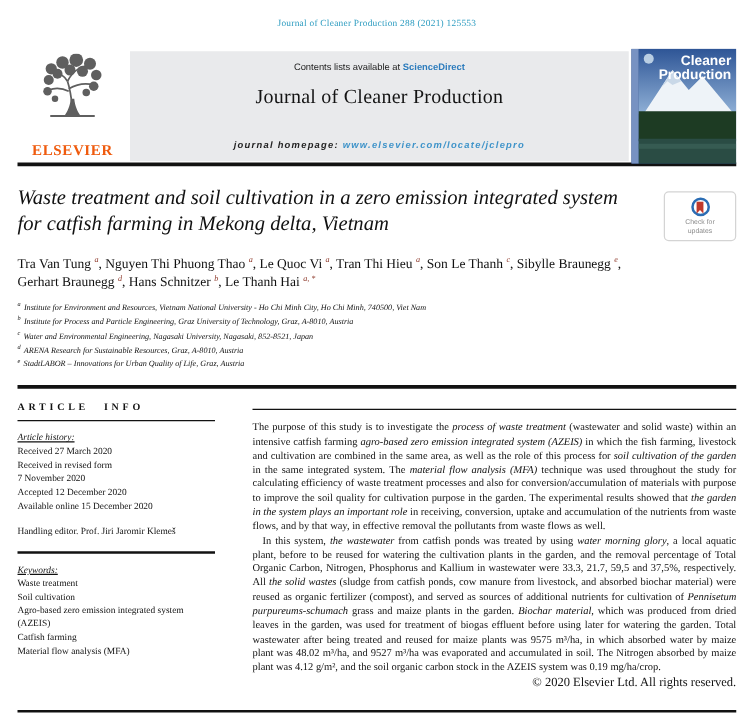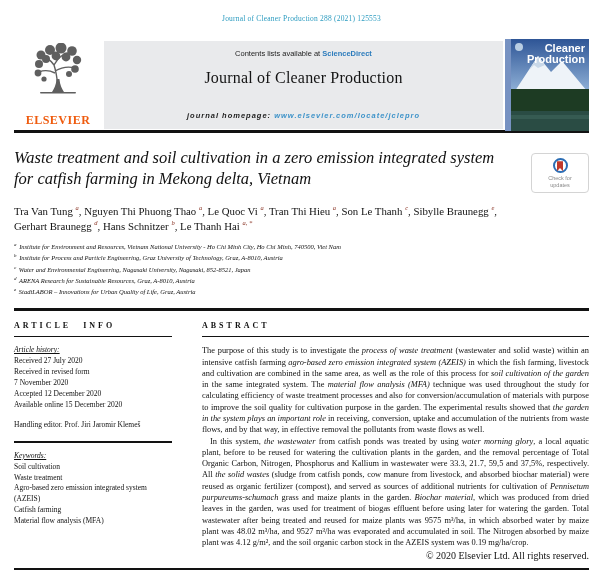--- a/index.html
+++ b/index.html
@@ -193,41 +193,40 @@
 
   <div class="mid-rule"></div>
 
   <div class="cols">
     <div class="col-left">
       <div class="sec-heading">ARTICLE INFO</div>
       <div class="heading-rule"></div>
       <div class="info-text">
         <div class="info-label">Article history:</div>
         <div>
-            <div>Received 27 July 2020</div>
+            <div>Received 27 March 2020</div>
             <div>Received in revised form</div>
             <div>7 November 2020</div>
             <div>Accepted 12 December 2020</div>
             <div>Available online 15 December 2020</div>
           </div>
         <div class="handling-editor">Handling editor. Prof. Jiri Jaromir Klemeš</div>
         <div class="kw-rule"></div>
         <div class="info-label">Keywords:</div>
         <div>
+            <div>Waste treatment</div>
             <div>Soil cultivation</div>
-            <div>Waste treatment</div>
             <div>Agro-based zero emission integrated system (AZEIS)</div>
             <div>Catfish farming</div>
             <div>Material flow analysis (MFA)</div>
           </div>
       </div>
     </div>
 
     <div class="col-right">
-      <div class="sec-heading">ABSTRACT</div>
       <div class="heading-rule"></div>
       <div class="abstract-body">
           <p class="abs-p"><span>The purpose of this study is to investigate the </span><span class="abs-i">process of waste treatment</span><span> (wastewater and solid waste) within an intensive catfish farming </span><span class="abs-i">agro-based zero emission integrated system (AZEIS)</span><span> in which the fish farming, livestock and cultivation are combined in the same area, as well as the role of this process for </span><span class="abs-i">soil cultivation of the garden</span><span> in the same integrated system. The </span><span class="abs-i">material flow analysis (MFA)</span><span> technique was used throughout the study for calculating efficiency of waste treatment processes and also for conversion/accumulation of materials with purpose to improve the soil quality for cultivation purpose in the garden. The experimental results showed that </span><span class="abs-i">the garden in the system plays an important role</span><span> in receiving, conversion, uptake and accumulation of the nutrients from waste flows, and by that way, in effective removal the pollutants from waste flows as well.</span></p>
           <p class="abs-p"><span>In this system, </span><span class="abs-i">the wastewater</span><span> from catfish ponds was treated by using </span><span class="abs-i">water morning glory</span><span>, a local aquatic plant, before to be reused for watering the cultivation plants in the garden, and the removal percentage of Total Organic Carbon, Nitrogen, Phosphorus and Kallium in wastewater were 33.3, 21.7, 59,5 and 37,5%, respectively. All </span><span class="abs-i">the solid wastes</span><span> (sludge from catfish ponds, cow manure from livestock, and absorbed biochar material) were reused as organic fertilizer (compost), and served as sources of additional nutrients for cultivation of </span><span class="abs-i">Pennisetum purpureums-schumach</span><span> grass and maize plants in the garden. </span><span class="abs-i">Biochar material</span><span>, which was produced from dried leaves in the garden, was used for treatment of biogas effluent before using later for watering the garden. Total wastewater after being treated and reused for maize plants was 9575 m³/ha, in which absorbed water by maize plant was 48.02 m³/ha, and 9527 m³/ha was evaporated and accumulated in soil. The Nitrogen absorbed by maize plant was 4.12 g/m², and the soil organic carbon stock in the AZEIS system was 0.19 mg/ha/crop.</span></p>
         </div>
       <div class="copyright">© 2020 Elsevier Ltd. All rights reserved.</div>
     </div>
   </div>
 
   <div class="bottom-rule"></div>

